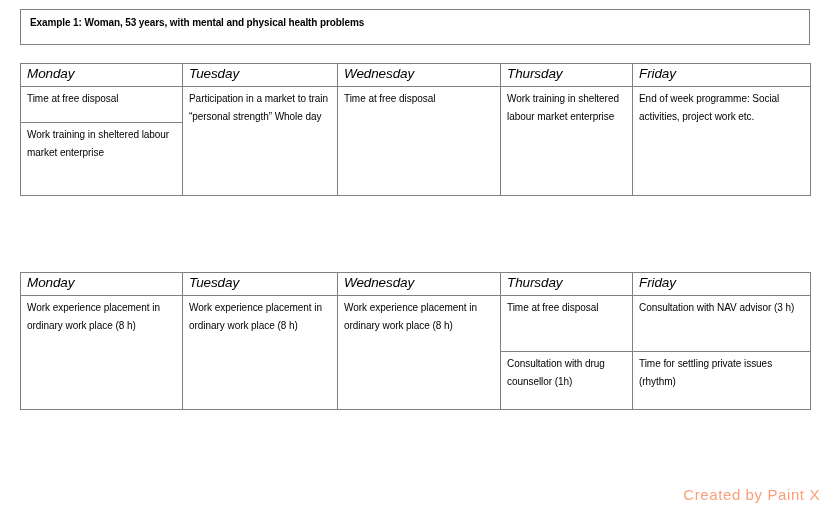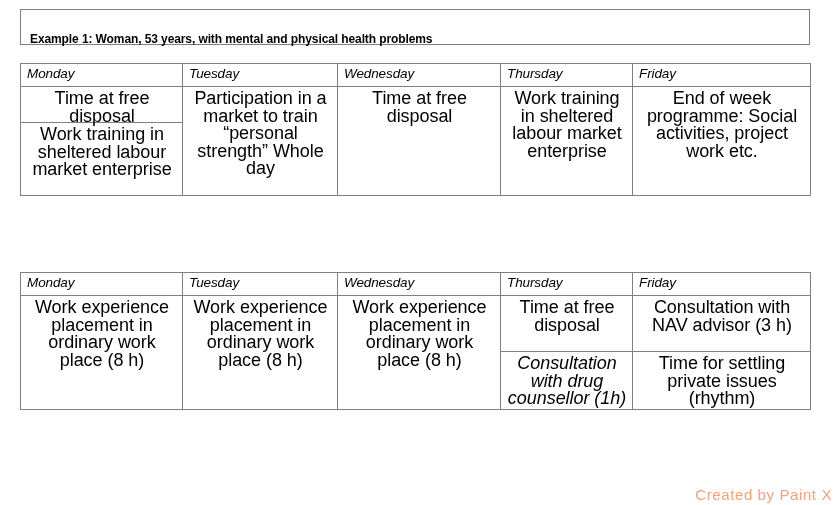--- a/index.html
+++ b/index.html
@@ -33,26 +33,25 @@
   #example-1 { top: 9px; }
   #example-2 { top: 254px; }
 
   .title-box {
     border: 1px solid #808080;
     box-sizing: border-box;
     height: 36px;
     padding: 5px 9px 0 9px;
   }
   .title-text {
-    font-size: 12px;
+    font-size: 10px;
     font-weight: bold;
     line-height: 16px;
     letter-spacing: -0.1px;
     white-space: nowrap;
-    margin-top: 16px;
   }
 
   .week-table {
     border-collapse: collapse;
     table-layout: fixed;
     width: 790px;
     margin-top: 18px;
     border: 1px solid #808080;
   }
   .week-table td {
@@ -65,25 +64,24 @@
     font-style: italic;
     font-size: 13.5px;
     line-height: 16px;
     height: 20px;
     padding: 2px 0 0 6px !important;
     white-space: nowrap;
     letter-spacing: -0.1px;
   }
 
   .cell-text {
-    font-size: 18px;
+    font-size: 10px;
     line-height: 17.5px;
     padding: 3px 5px 3px 6px;
     letter-spacing: -0.05px;
-    text-align: center;
   }
 
   
   .split-col { padding: 0 !important; }
   .split-col > .sub {
     border-bottom: 1px solid #808080;
     box-sizing: border-box;
   }
   .split-col > .sub:last-child { border-bottom: none; }
 
@@ -108,21 +106,21 @@
   col.c-thu  { width: 132px; }
   col.c-fri  { width: 178px; }
 
   
   .t1-body td { height: 108px; }
   .t2-body td { height: 113px; }
 
   
   .watermark {
     position: absolute;
-    right: 2px;
+    right: 14px;
     bottom: 2px;
     font-size: 15px;
     color: #f9a07a;
     letter-spacing: 0.6px;
     white-space: nowrap;
   }
 </style>
 </head>
 <body>
 
@@ -203,21 +201,21 @@
           <td>
             <div class="cell-text">Work experience placement in ordinary work place (8 h)</div>
           </td>
           <td>
             <div class="cell-text">Work experience placement in ordinary work place (8 h)</div>
           </td>
           <td class="split-col">
             <div class="sub" style="height:56px;">
               <div class="cell-text">Time at free disposal</div>
             </div>
-            <div class="sub" style="height:55px;font-style:italic;">
+            <div class="sub" style="height:55px;">
               <div class="cell-text">Consultation with drug counsellor (1h)</div>
             </div>
           </td>
           <td class="split-col">
             <div class="sub" style="height:56px;">
               <div class="cell-text">Consultation with NAV advisor (3 h)</div>
             </div>
             <div class="sub" style="height:55px;">
               <div class="cell-text">Time for settling private issues (rhythm)</div>
             </div>

